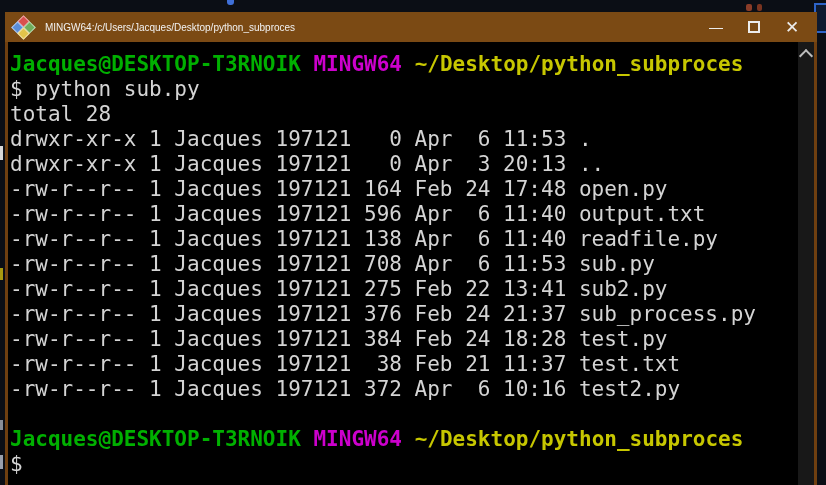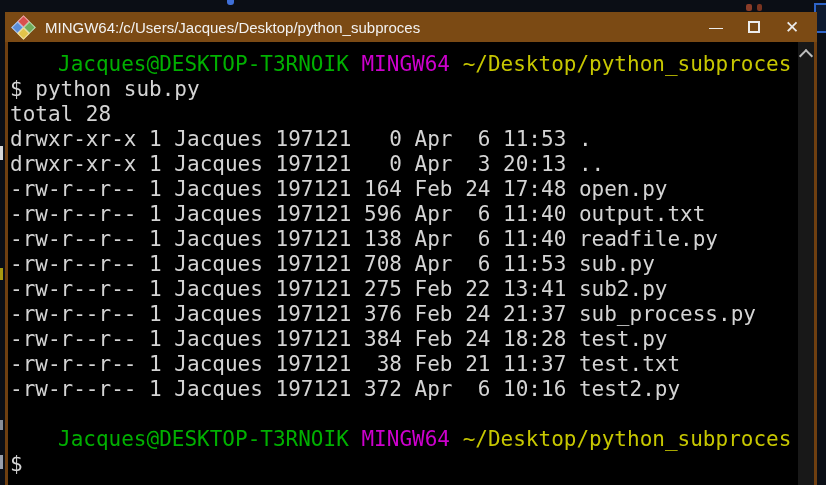--- a/index.html
+++ b/index.html
@@ -33,21 +33,21 @@
   }
   .msys-icon{position:relative; width:22px; height:22px; margin-left:8px; flex:0 0 22px;}
   .msys-icon span{
     position:absolute; width:9px; height:9px; transform:rotate(45deg);
     border:1px solid rgba(255,255,255,0.55); box-sizing:border-box;
   }
   .msys-top{left:6px; top:1px;}
   .msys-left{left:0px; top:7px;}
   .msys-right{left:12px; top:7px;}
   .msys-bottom{left:6px; top:13px;}
-  .title-text{margin-left:10px; font-size:15px; white-space:nowrap; overflow:hidden;}
+  .title-text{margin-left:10px; font-size:10px; white-space:nowrap; overflow:hidden;}
   .controls{position:absolute; right:6px; top:0; height:100%; display:flex;}
   .ctl{
     width:38px; height:100%; display:flex; align-items:center; justify-content:center;
     color:#ececec; font-size:15px; cursor:default; user-select:none;
   }
   .ctl-min{font-size:14px;}
   .max-box{width:12px; height:12px; border:2px solid #ececec; box-sizing:border-box; display:inline-block;}
   .ctl-close{font-size:17px;}
 
   
@@ -56,21 +56,21 @@
     border-left:3px solid #6f3f10; border-right:3px solid #6f3f10;
     position:relative; overflow:hidden;
   }
   .term-screen{
     position:absolute; inset:0 16px 0 0; padding:10px 0 0 2px; margin:0;
     font-family:"DejaVu Sans Mono", monospace;
     font-size:21px; line-height:25px; white-space:pre;
     color:var(--fg,#d4d4d4);
   }
   .term-line{height:25px;}
-  .term-line.bold{font-weight:normal;margin-left:48px;}
+  .term-line.bold{font-weight:bold;}
 
   
   .scrollbar{
     position:absolute; top:0; right:0; width:16px; height:100%;
     background:#181818;
   }
   .scroll-up{
     position:absolute; top:4px; left:0; width:16px; height:16px;
     display:flex; align-items:center; justify-content:center;
   }

